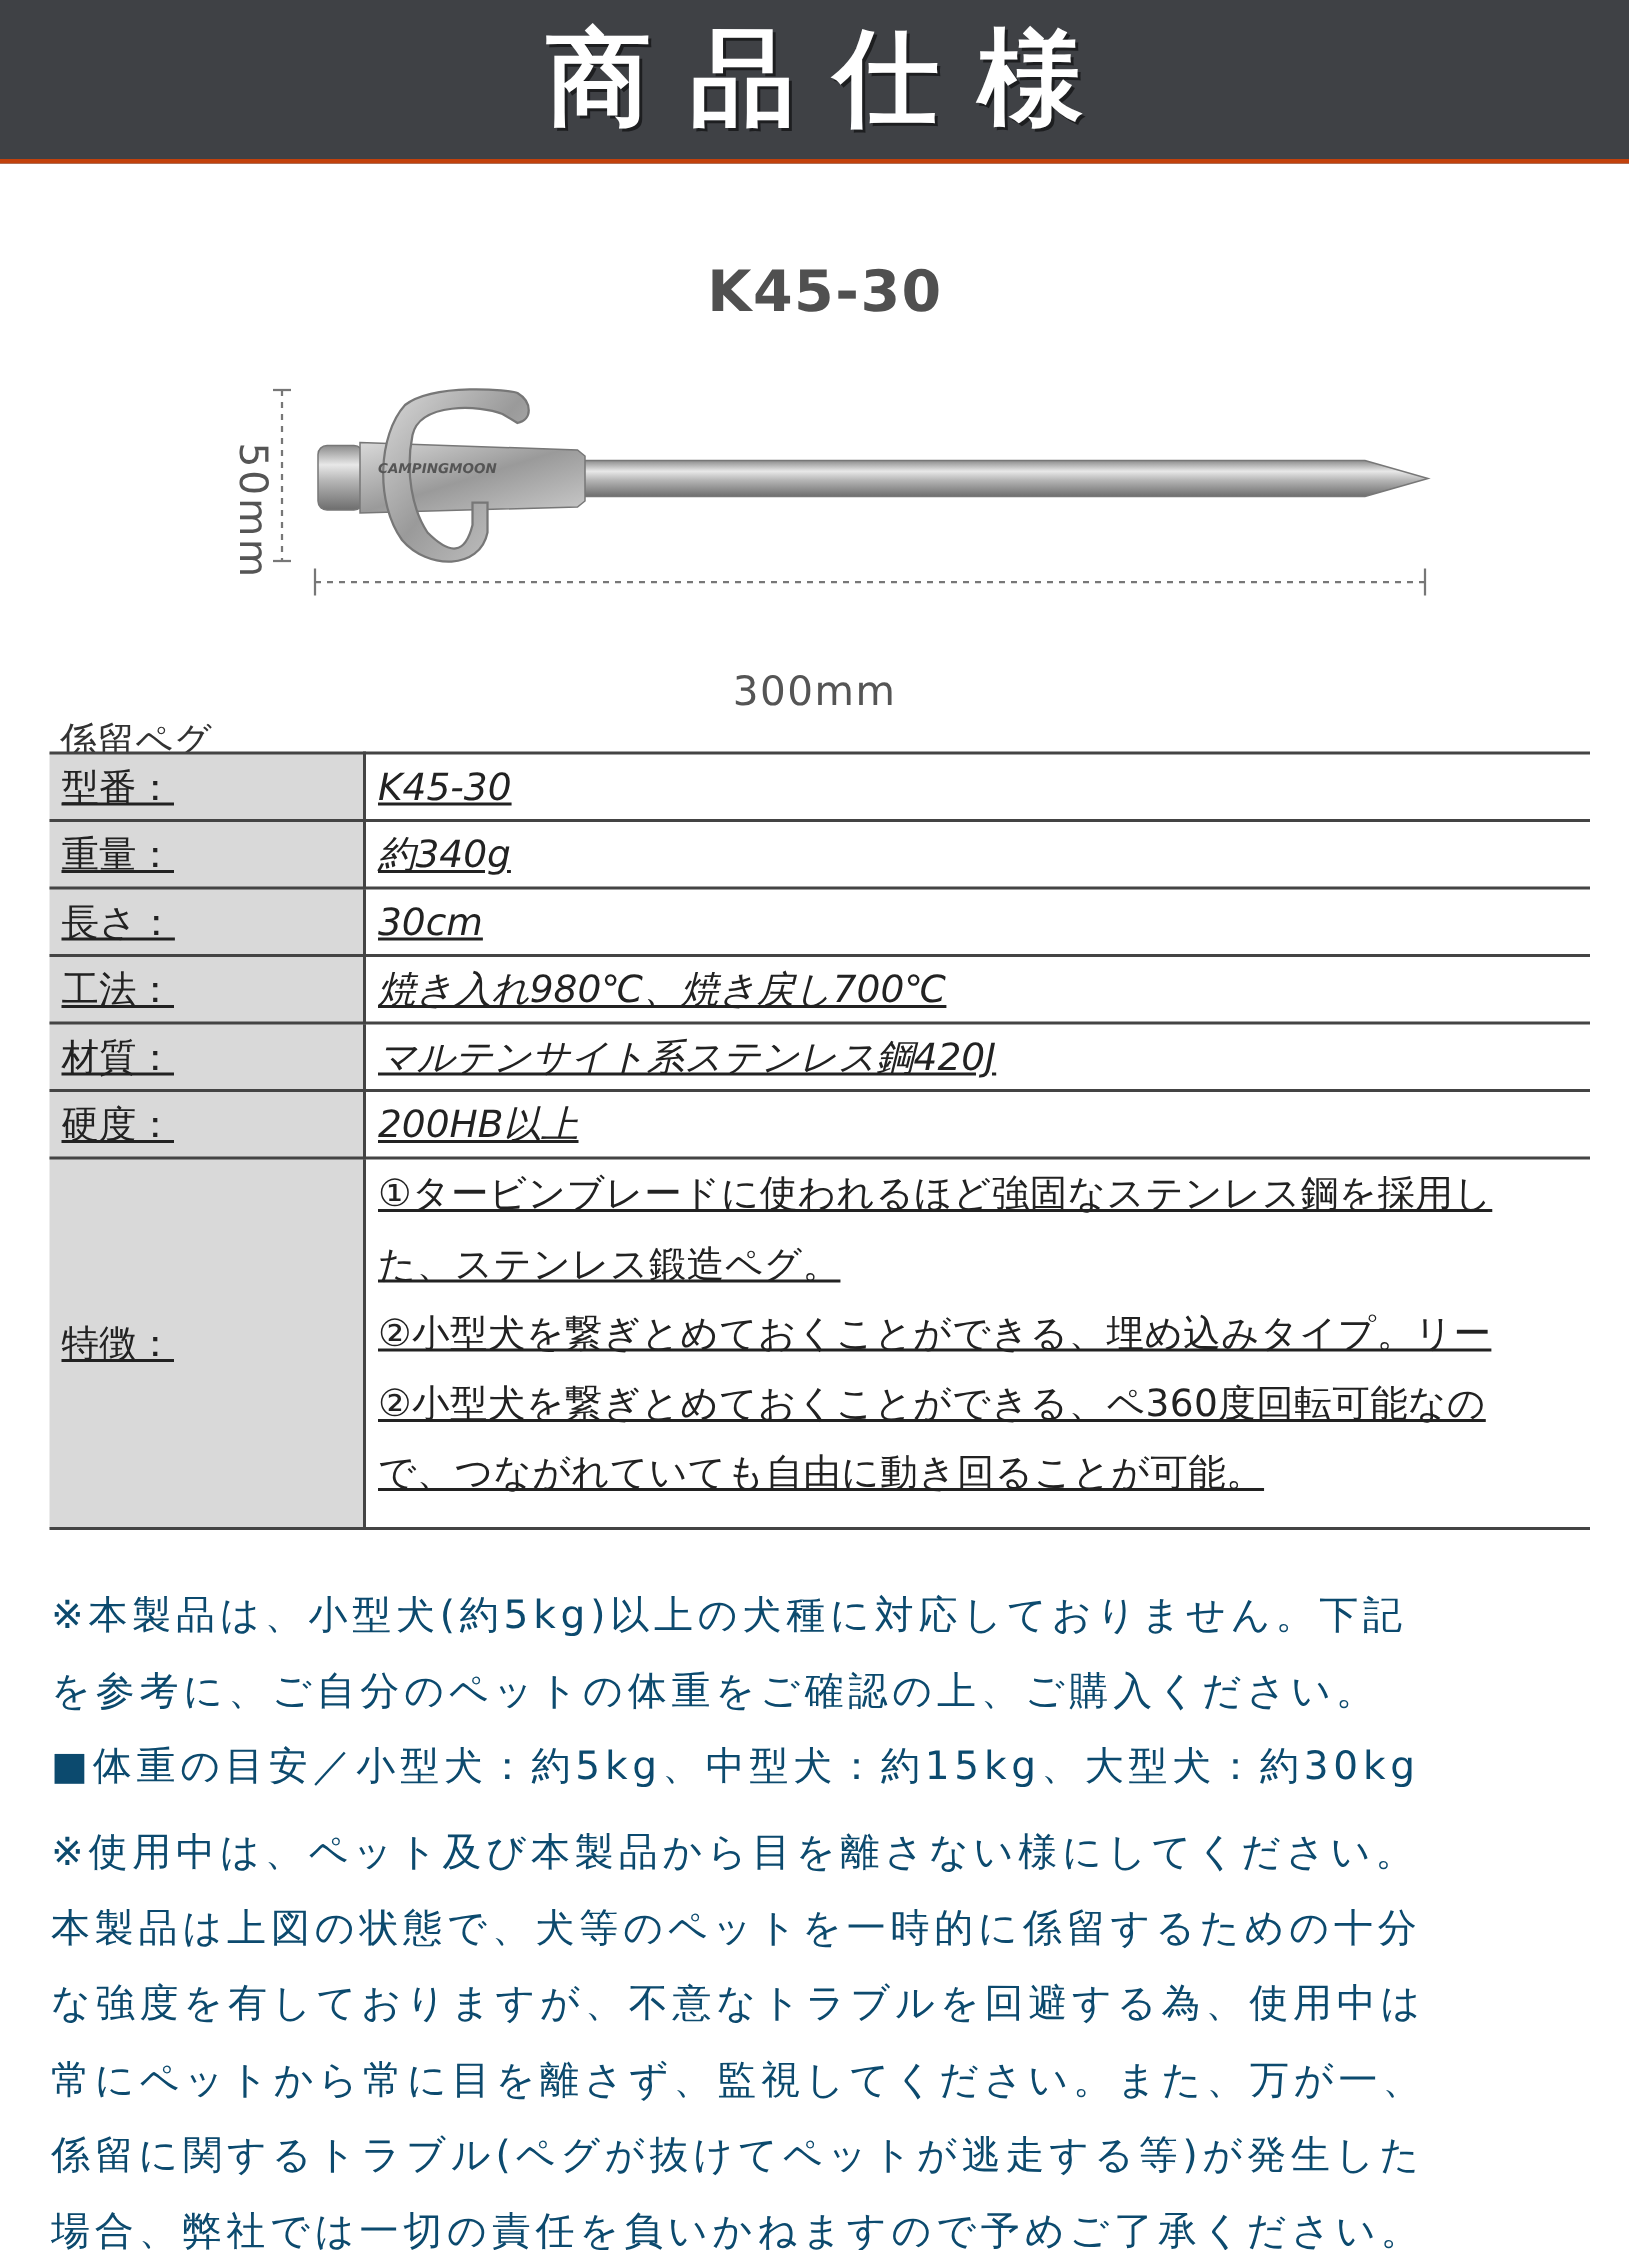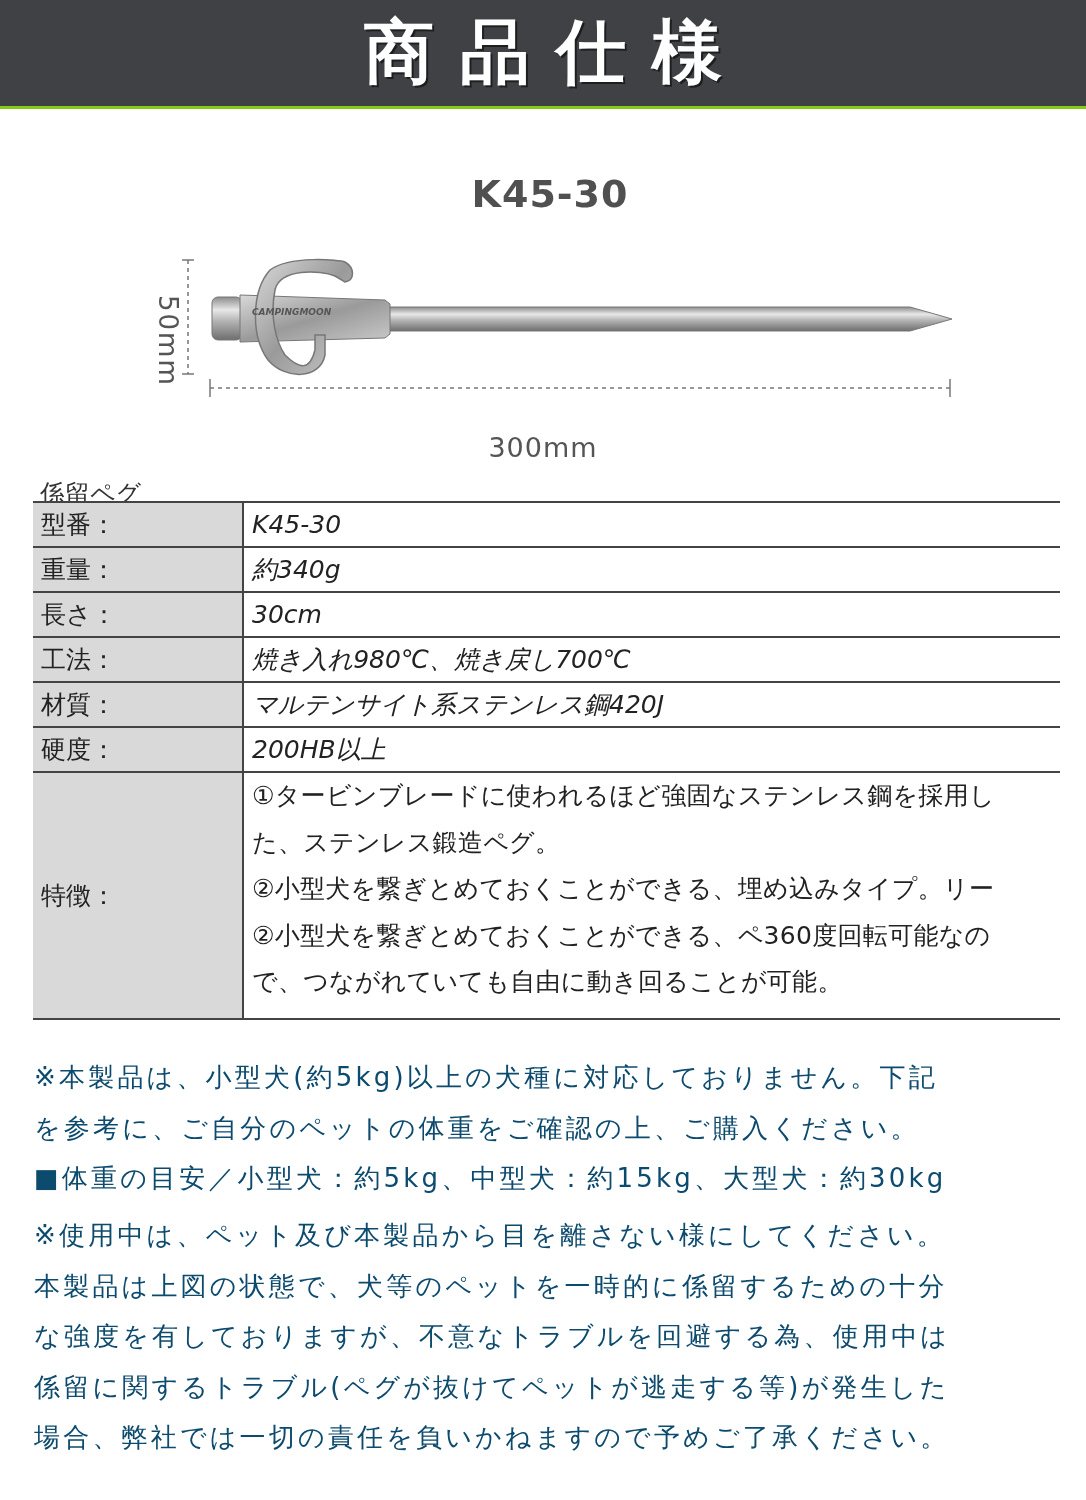--- a/index.html
+++ b/index.html
@@ -1,32 +1,32 @@
 <!DOCTYPE html>
 <html><head>
 <meta charset="utf-8">
 <style>
   html, body { margin:0; padding:0; background:#ffffff; }
   body { width:1086px; height:1500px; position:relative; overflow:hidden;
          font-family:"DejaVu Sans", "Liberation Sans", sans-serif; color:#222; }
   .banner { position:absolute; left:0; top:0; width:1086px; height:106px; background:#3f4145;
-            border-bottom:3px solid #84cc16; display:flex; align-items:center; justify-content:center; }
+            border-bottom:3px solid #c2410c; display:flex; align-items:center; justify-content:center; }
   .banner-title { color:#fff; font-size:70px; font-weight:bold; letter-spacing:26px;
                   text-shadow:2px 2px 0 #1d1e20; padding-left:26px; font-family:"DejaVu Sans", sans-serif; }
   .model-title { position:absolute; left:0; width:1100px; top:172px; text-align:center;
                  font-size:38px; font-weight:bold; color:#505050; letter-spacing:1px; }
   .figure { position:absolute; left:140px; top:240px; width:830px; height:170px; }
-  .dim-h { position:absolute; top:432px; left:0; width:1086px; text-align:center;
+  .dim-h { position:absolute; top:446px; left:0; width:1086px; text-align:center;
            font-size:27px; color:#555; letter-spacing:1px; }
   .dim-v { position:absolute; left:138px; top:310px; transform:rotate(90deg);
            font-size:26px; color:#555; letter-spacing:2px; transform-origin:center; width:60px; text-align:center; }
   .section-label { position:absolute; left:40px; top:477px; font-size:25px; color:#333; }
   table.spec { position:absolute; left:33px; top:501px; width:1027px; border-collapse:collapse; }
   table.spec td { border-top:2px solid #444; border-bottom:2px solid #444; font-size:25px; color:#222;
-                  padding:0 0 0 8px; height:43px; vertical-align:middle; }
+                  padding:0 0 0 8px; height:43px; vertical-align:middle;text-decoration:underline; }
   table.spec td.k { width:201px; background:#d9d9d9; border-right:2px solid #444; }
   table.spec td.v { font-style:italic; }
   table.spec td.feat { font-style:normal; line-height:46.5px; padding-top:0; padding-bottom:12px; letter-spacing:0.3px; }
   .notes { position:absolute; left:34px; width:1030px; font-size:26px; color:#0c4a6e; letter-spacing:3.2px; }
   .notes p { margin:0; line-height:50.5px; white-space:nowrap; }
   .n1 { top:1052px; }
   .n2 { top:1210px; }
 </style>
 </head>
 <body>
@@ -122,15 +122,16 @@
 <div class="notes n1">
   <p>※本製品は、小型犬(約5kg)以上の犬種に対応しておりません。下記</p>
   <p>を参考に、ご自分のペットの体重をご確認の上、ご購入ください。</p>
   <p>■体重の目安／小型犬：約5kg、中型犬：約15kg、大型犬：約30kg</p>
 </div>
 
 <div class="notes n2">
   <p>※使用中は、ペット及び本製品から目を離さない様にしてください。</p>
   <p>本製品は上図の状態で、犬等のペットを一時的に係留するための十分</p>
   <p>な強度を有しておりますが、不意なトラブルを回避する為、使用中は</p>
+  <p>常にペットから常に目を離さず、監視してください。また、万が一、</p>
   <p>係留に関するトラブル(ペグが抜けてペットが逃走する等)が発生した</p>
   <p>場合、弊社では一切の責任を負いかねますので予めご了承ください。</p>
 </div>
 
 </body></html>

